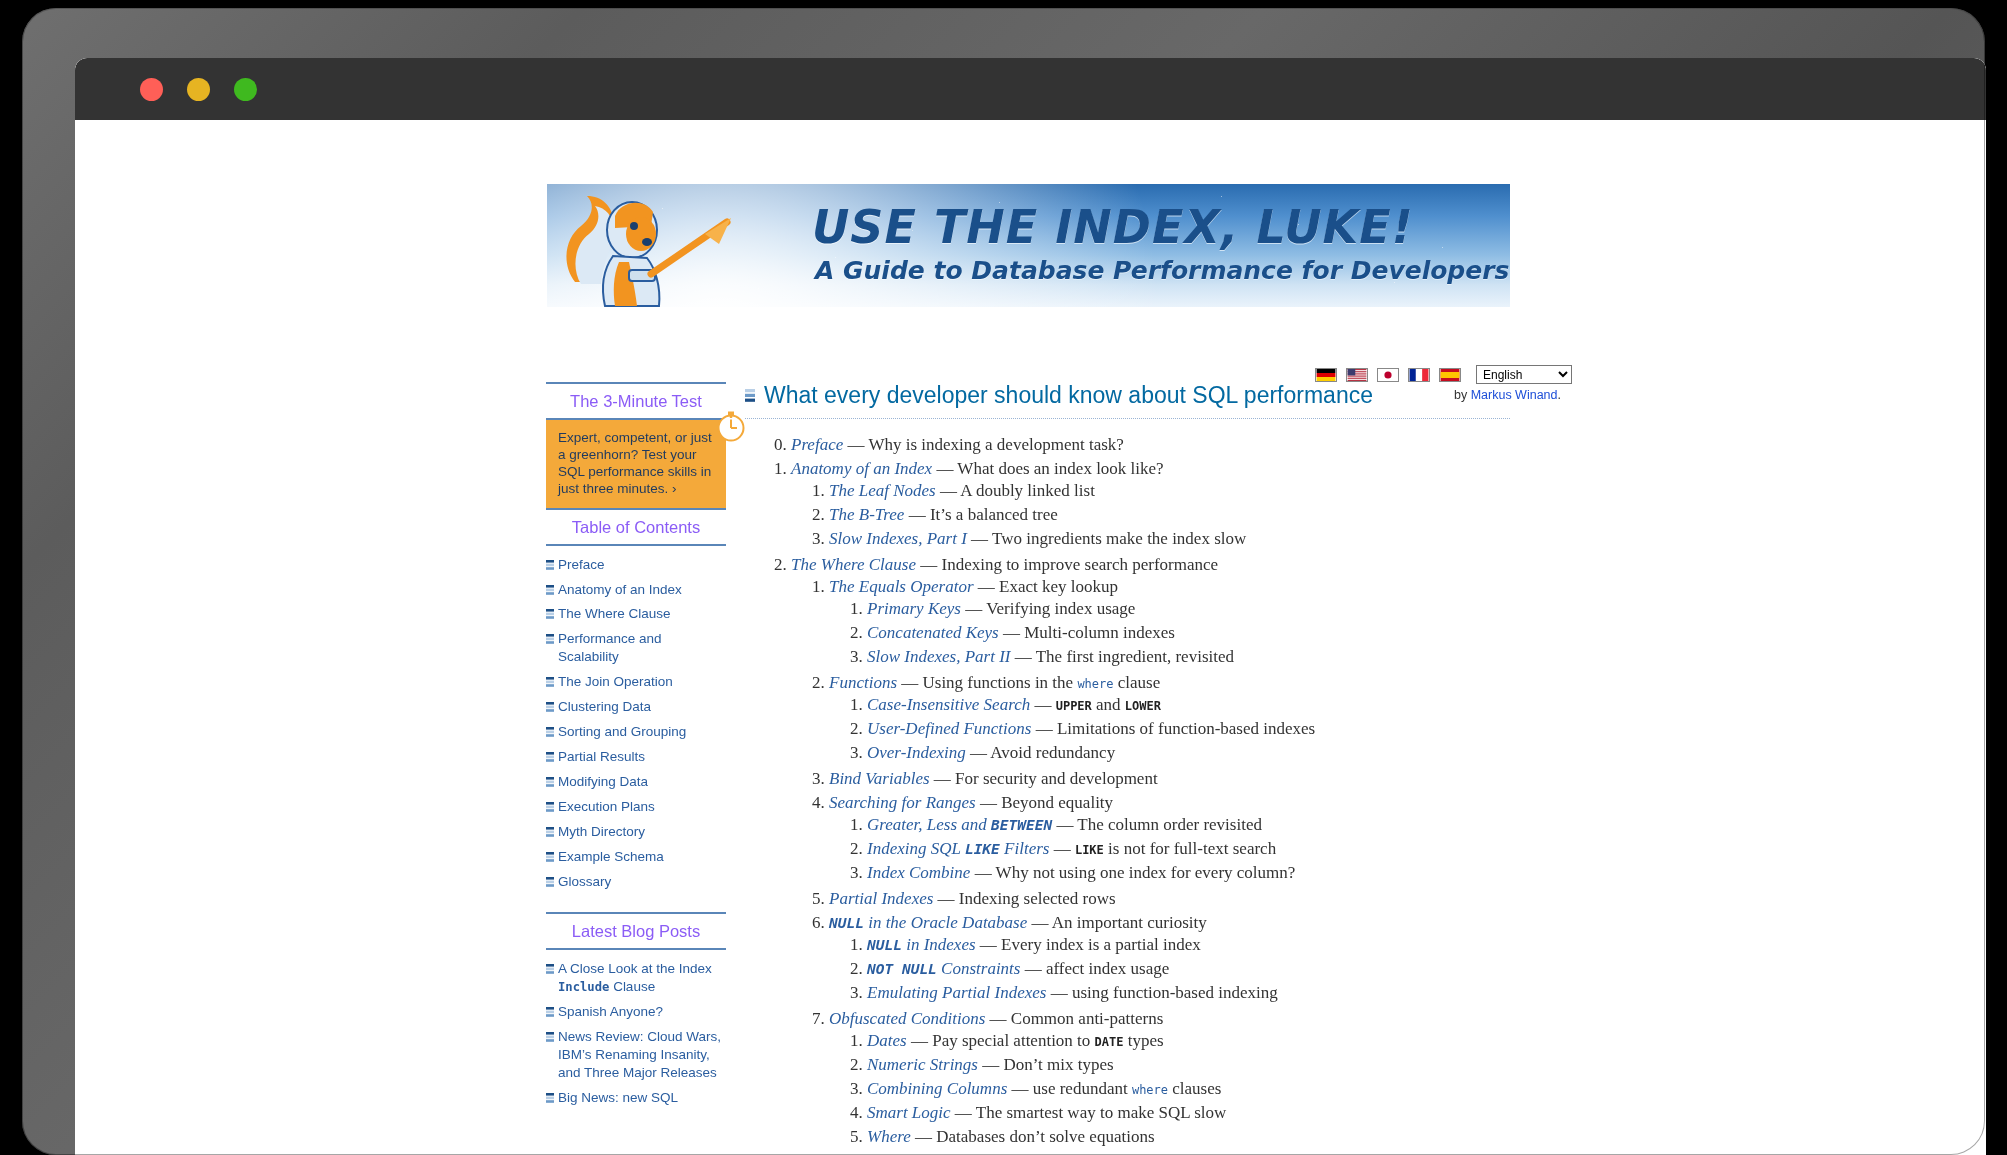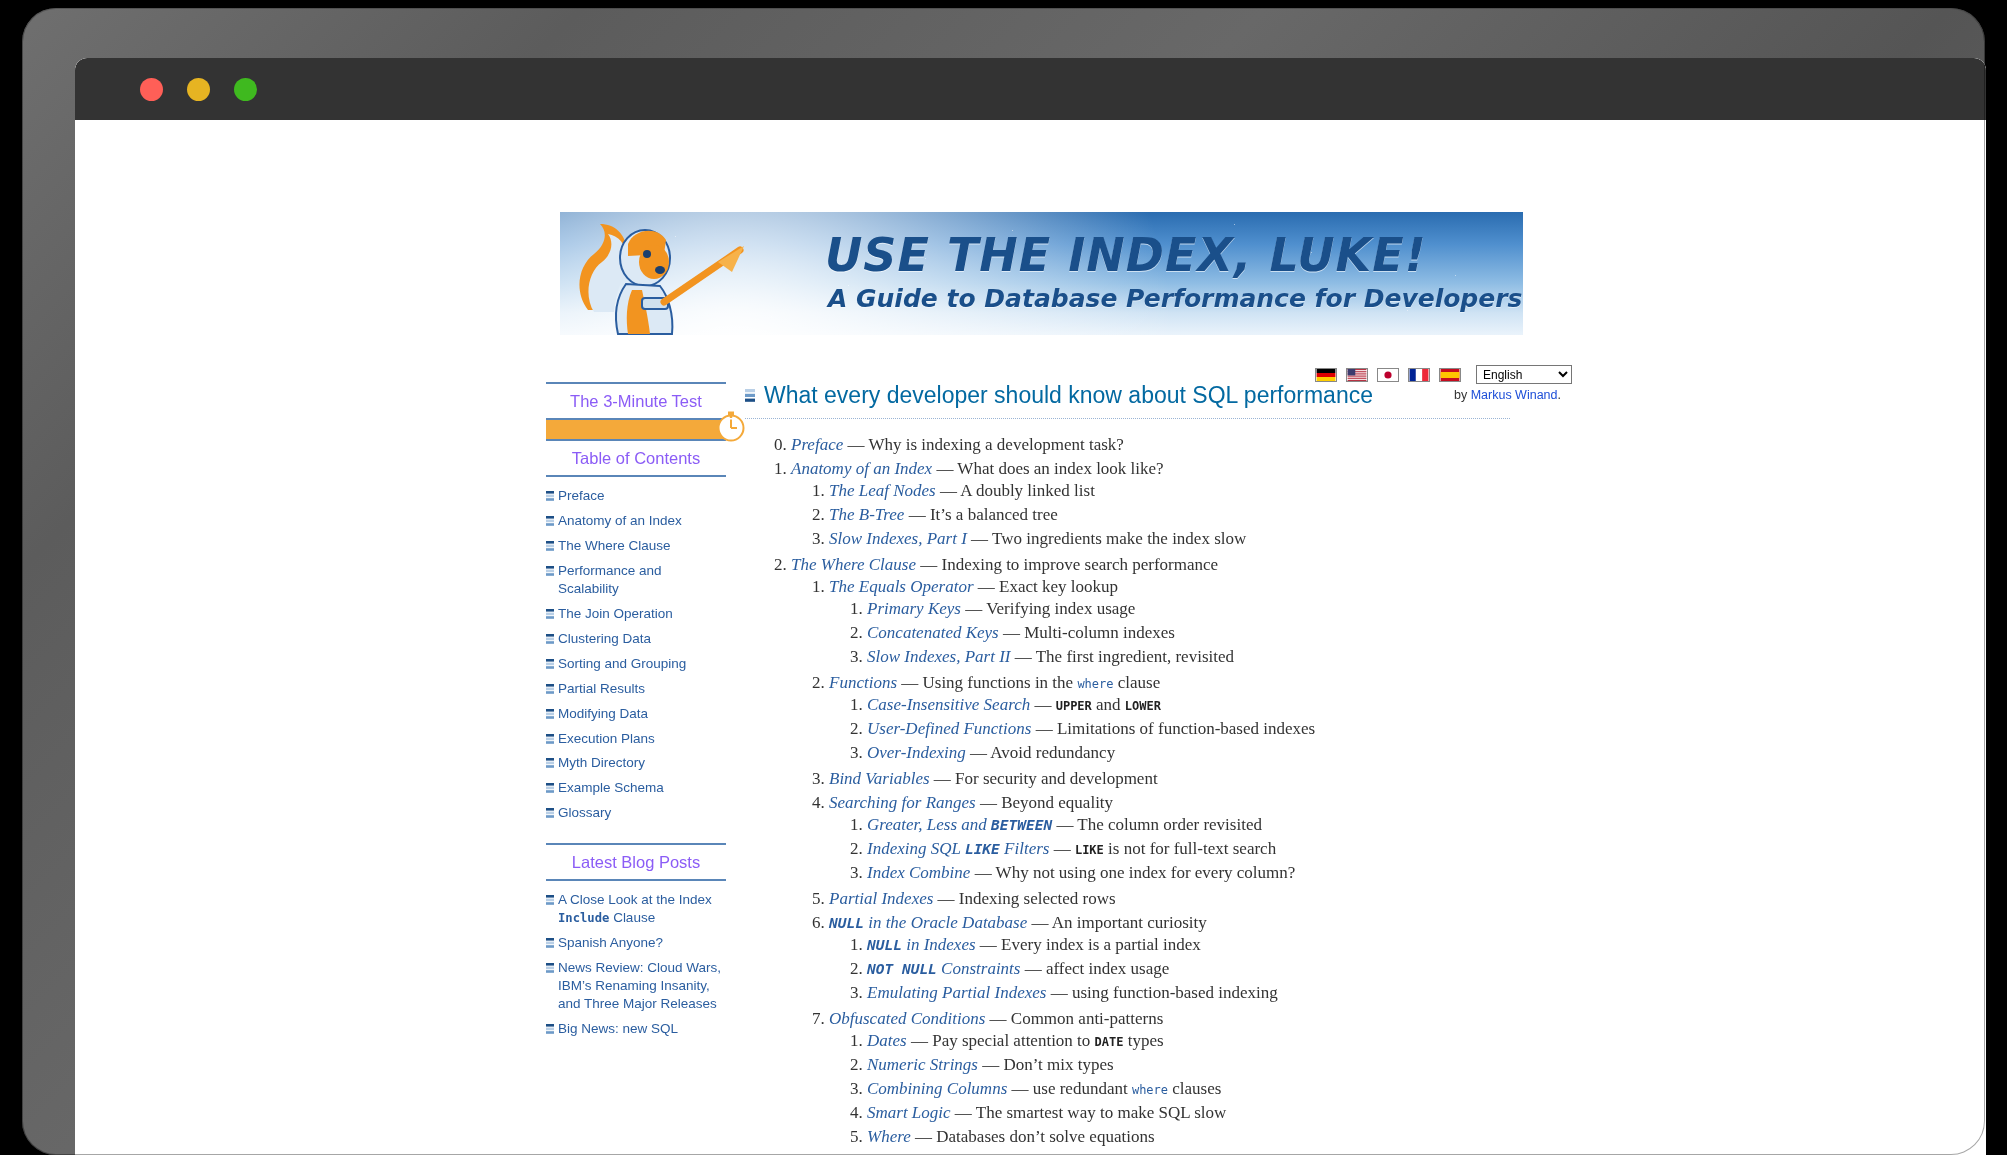--- a/index.html
+++ b/index.html
@@ -48,27 +48,26 @@
   .viewport {
     position:absolute; top:62px; left:0; right:0; bottom:0;
     background:#ffffff;
     overflow:hidden;
   }
 
   
   .page { position:relative; width:100%; height:100%; }
 
   .banner {
-    position:absolute; left:485px; top:64px;
+    position:absolute; left:472px; top:64px;
     width:963px; height:123px;
     background:
       radial-gradient(circle at 18% 120%, #ffffff 0%, rgba(255,255,255,0) 55%),
       linear-gradient(180deg,#2a6cb0 0%,#4f8fce 26%,#8fbde4 58%,#cfe3f4 82%,#eaf3fb 100%);
     overflow:hidden;
-    margin-top:28px;
   }
   .banner-stars{position:absolute;inset:0;opacity:.5;
     background-image:
       radial-gradient(1px 1px at 12% 20%, #fff 50%, transparent 51%),
       radial-gradient(1px 1px at 30% 60%, #fff 50%, transparent 51%),
       radial-gradient(1px 1px at 47% 15%, #fff 50%, transparent 51%),
       radial-gradient(1px 1px at 62% 72%, #fff 50%, transparent 51%),
       radial-gradient(1px 1px at 78% 33%, #fff 50%, transparent 51%),
       radial-gradient(1px 1px at 88% 80%, #fff 50%, transparent 51%),
       radial-gradient(1px 1px at 22% 85%, #fff 50%, transparent 51%),
@@ -272,20 +271,21 @@
           <div class="side-block">
             <div class="side-title first">The 3-Minute Test</div>
             <div class="promo">
               <svg class="promo-icon" viewBox="0 0 34 34">
                 <circle cx="17" cy="19" r="12.5" fill="#fff" stroke="#f4a93a" stroke-width="2"></circle>
                 <rect x="14" y="2.5" width="6" height="4" fill="#f4a93a"></rect>
                 <rect x="15.8" y="6" width="2.4" height="3" fill="#f4a93a"></rect>
                 <line x1="17" y1="19" x2="17" y2="10.5" stroke="#f4a93a" stroke-width="2"></line>
                 <line x1="17" y1="19" x2="23" y2="19" stroke="#f4a93a" stroke-width="2"></line>
               </svg>
+              <span>Expert, competent, or just a greenhorn? Test your SQL performance skills in just three minutes. ›</span>
             </div>
           </div>
 
           <div class="side-block">
             <div class="side-title">Table of Contents</div>
             <ul class="side-list" id="toc-list">
                 <li><svg viewBox="0 0 8 10" class="bars">
                     <rect x="0" y="0" width="8" height="2.6" fill="#1d4f86"></rect>
                     <rect x="0" y="3.6" width="8" height="2.6" fill="#b9cfe6"></rect>
                     <rect x="0" y="7.2" width="8" height="2.6" fill="#6d9ac8"></rect>

